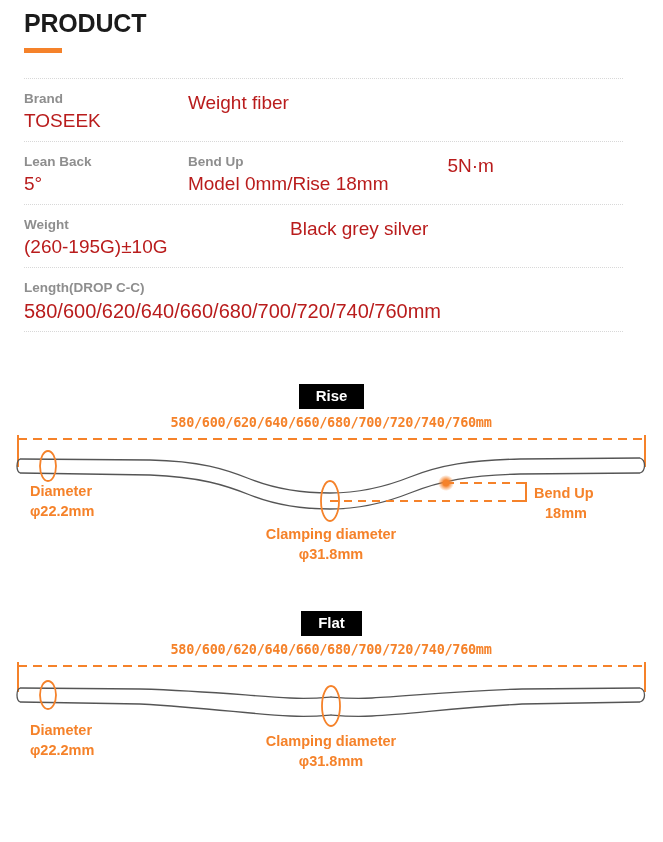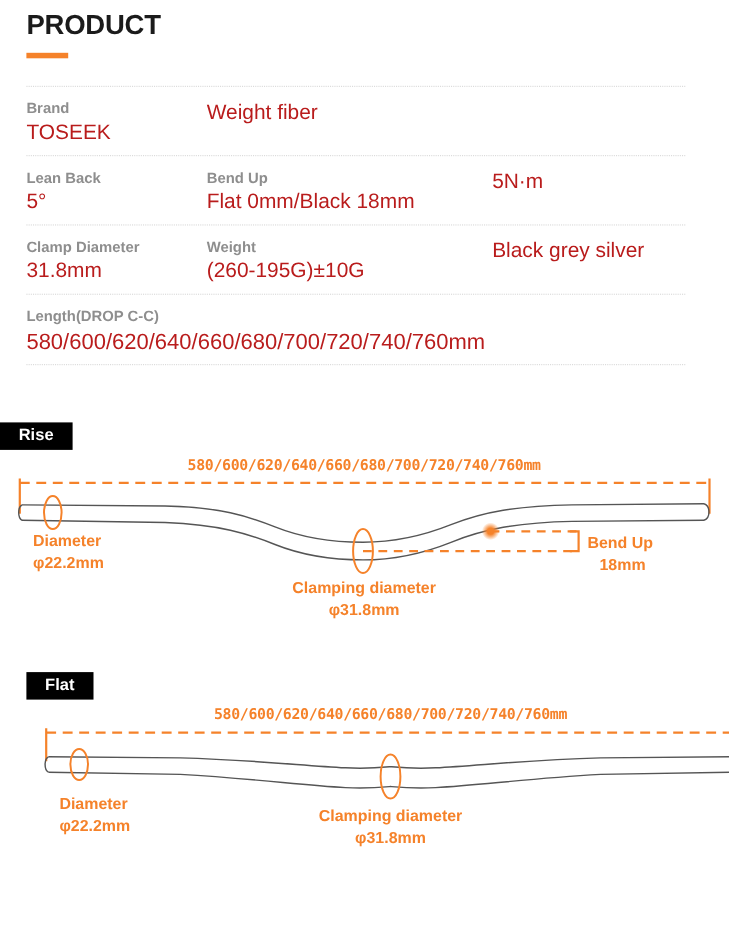--- a/index.html
+++ b/index.html
@@ -83,20 +83,21 @@
   }
   .spec-value.long {
     font-size: 20px;
   }
 
   
   .diagram-section {
     position: relative;
   }
   .section-badge-wrap {
+    text-align: center;
   }
   .section-badge {
     display: inline-block;
     background: #000000;
     color: #ffffff;
     font-size: 15px;
     font-weight: bold;
     padding: 3px 17px 4px 17px;
     line-height: 1.2;
   }
@@ -145,32 +146,28 @@
       </div>
     </div>
 
     <div class="spec-row">
       <div class="spec-cell c1">
         <div class="spec-label">Lean Back</div>
         <div class="spec-value">5°</div>
       </div>
       <div class="spec-cell c2">
         <div class="spec-label">Bend Up</div>
-        <div class="spec-value">Flat 0mm/Black 18mm</div>
+        <div class="spec-value">Model 0mm/Rise 18mm</div>
       </div>
       <div class="spec-cell c3">
         <div class="spec-value">5N·m</div>
       </div>
     </div>
 
     <div class="spec-row">
-      <div class="spec-cell c1">
-        <div class="spec-label">Clamp Diameter</div>
-        <div class="spec-value">31.8mm</div>
-      </div>
       <div class="spec-cell c2">
         <div class="spec-label">Weight</div>
         <div class="spec-value">(260-195G)±10G</div>
       </div>
       <div class="spec-cell c3">
         <div class="spec-value">Black grey silver</div>
       </div>
     </div>
 
     <div class="spec-row">
@@ -233,21 +230,21 @@
       <text class="callout" x="30" y="107">φ22.2mm</text>
 
       <text class="callout" x="331" y="130" text-anchor="middle">Clamping diameter</text>
       <text class="callout" x="331" y="150" text-anchor="middle">φ31.8mm</text>
 
       <text class="callout" x="534" y="89">Bend Up</text>
       <text class="callout" x="545" y="109">18mm</text>
     </svg>
   </div>
 
-  <div class="diagram-section" style="margin-top:12px;margin-left:24px;">
+  <div class="diagram-section" style="margin-top:12px;">
     <div class="section-badge-wrap">
       <span class="section-badge">Flat</span>
     </div>
 
     <svg class="diagram-svg" width="663" height="160" viewBox="0 0 663 160">
 
       <text class="dim-len" x="331" y="18" text-anchor="middle">580/600/620/640/660/680/700/720/740/760mm</text>
 
       <line x1="18" y1="30" x2="645" y2="30" stroke="#f5822a" stroke-width="2" stroke-dasharray="9,6"></line>
       <line x1="18" y1="26" x2="18" y2="56" stroke="#f5822a" stroke-width="2"></line>

